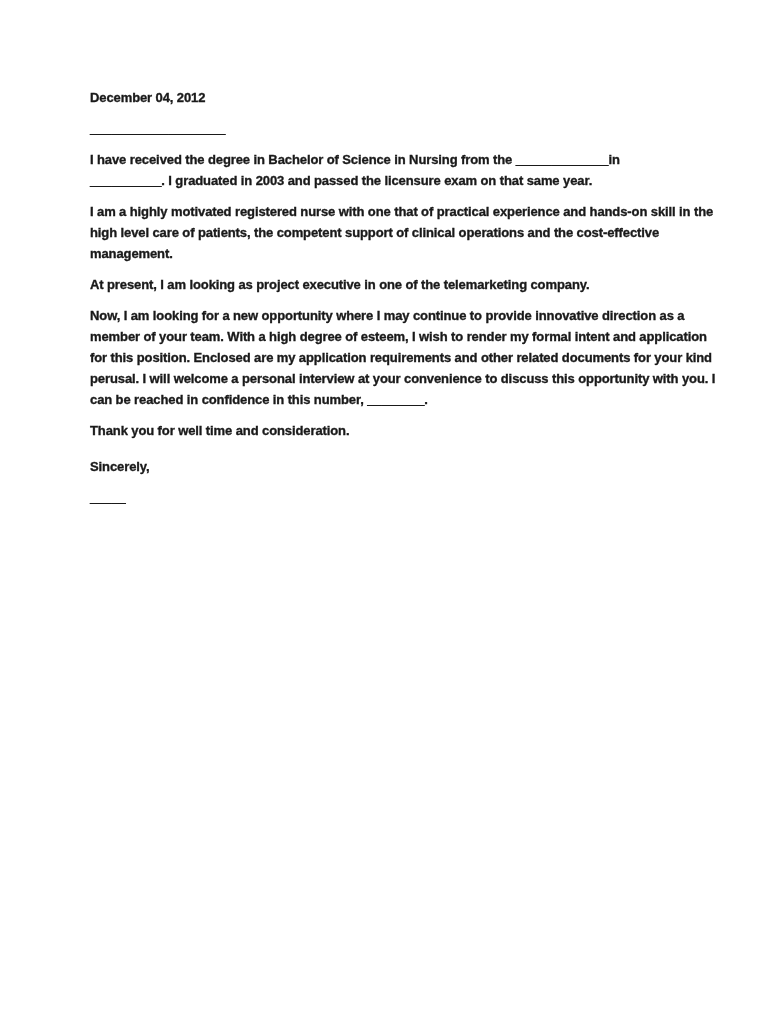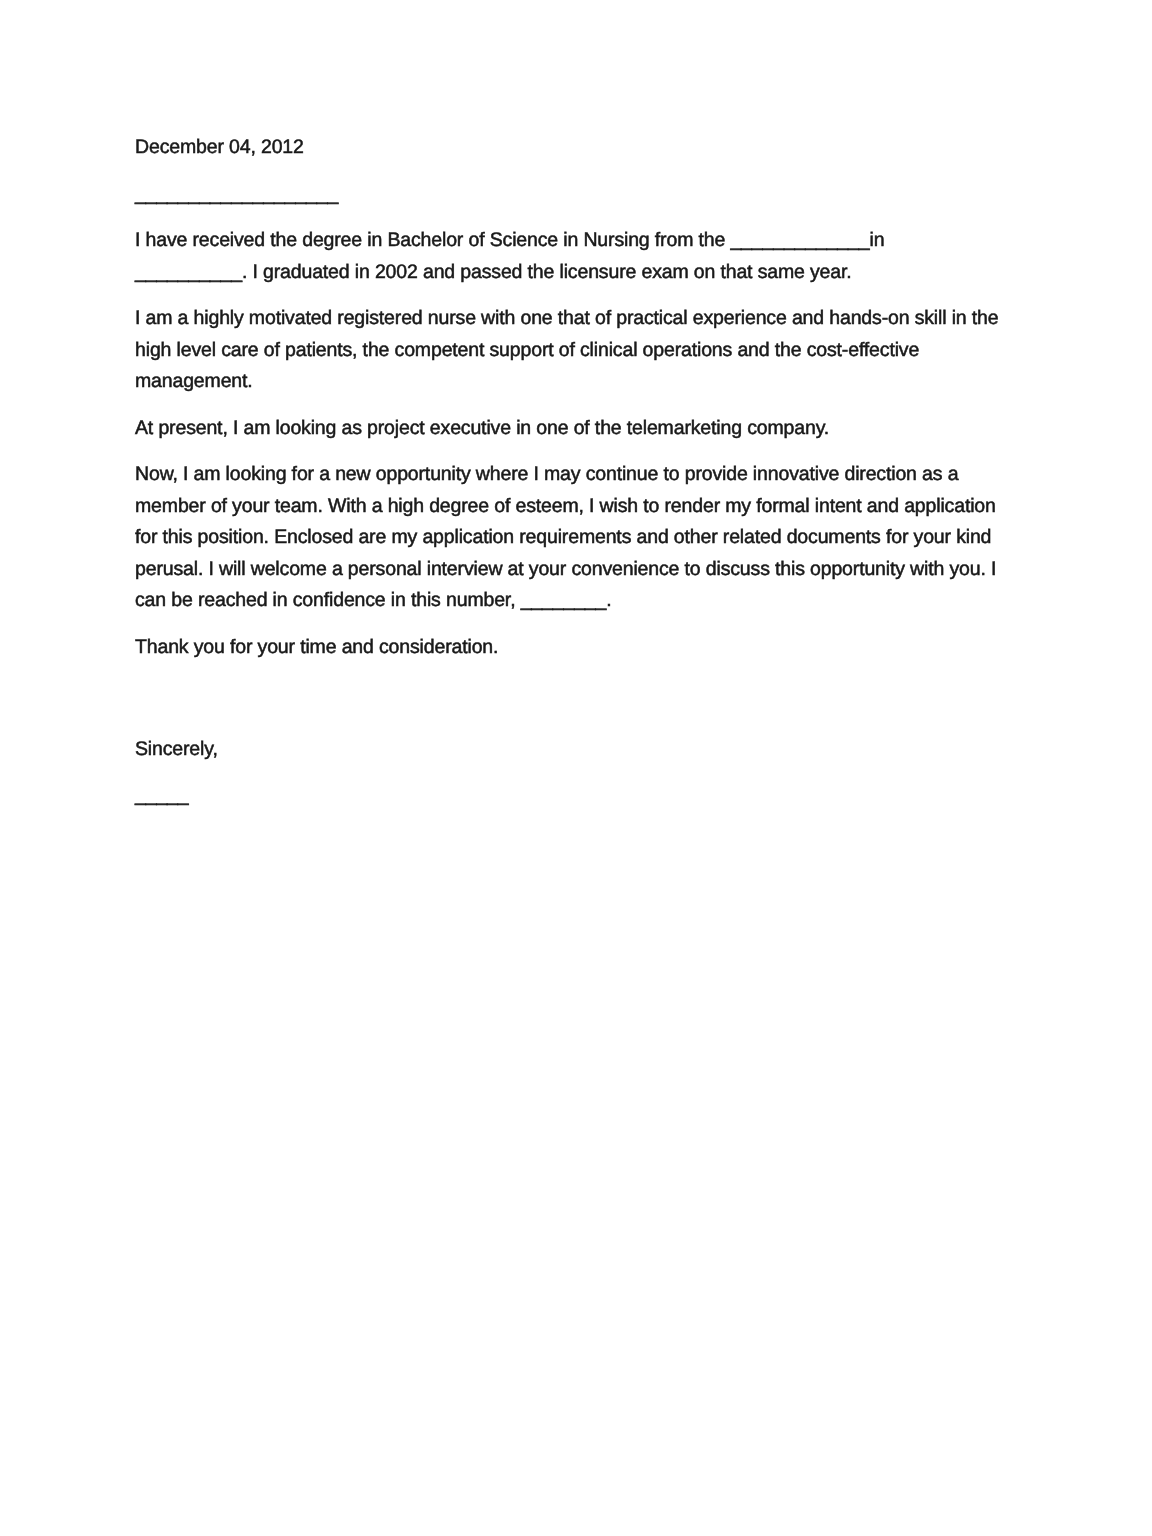--- a/index.html
+++ b/index.html
@@ -23,40 +23,41 @@
     line-height: 21px;
     font-weight: 400;
     -webkit-text-stroke: 0.35px currentColor;
     color: #1a1a1a;
     letter-spacing: -0.1px;
   }
   .para {
     margin: 0 0 10px 0;
     white-space: pre-line;
     max-width: 678px;
+    font-weight: bold;
   }
   .gap-above {
-    margin-top: 47px;
+    margin-top: 15px;
   }
 </style>
 </head>
 <body>
 
 <div class="page">
   <div class="letter">
     <p class="para">December 04, 2012</p>
     <p class="para">___________________</p>
     <p class="para">I have received the degree in Bachelor of Science in Nursing from the _____________in
-__________. I graduated in 2002 and passed the licensure exam on that same year.</p>
+__________. I graduated in 2003 and passed the licensure exam on that same year.</p>
     <p class="para">I am a highly motivated registered nurse with one that of practical experience and hands-on skill in the
 high level care of patients, the competent support of clinical operations and the cost-effective
 management.</p>
     <p class="para">At present, I am looking as project executive in one of the telemarketing company.</p>
     <p class="para">Now, I am looking for a new opportunity where I may continue to provide innovative direction as a
 member of your team. With a high degree of esteem, I wish to render my formal intent and application
 for this position. Enclosed are my application requirements and other related documents for your kind
 perusal. I will welcome a personal interview at your convenience to discuss this opportunity with you. I
 can be reached in confidence in this number, ________.</p>
-    <p class="para">Thank you for your time and consideration.</p>
+    <p class="para">Thank you for well time and consideration.</p>
     <p class="para gap-above">Sincerely,</p>
     <p class="para">_____</p>
   </div>
 </div>
 
 </body></html>

